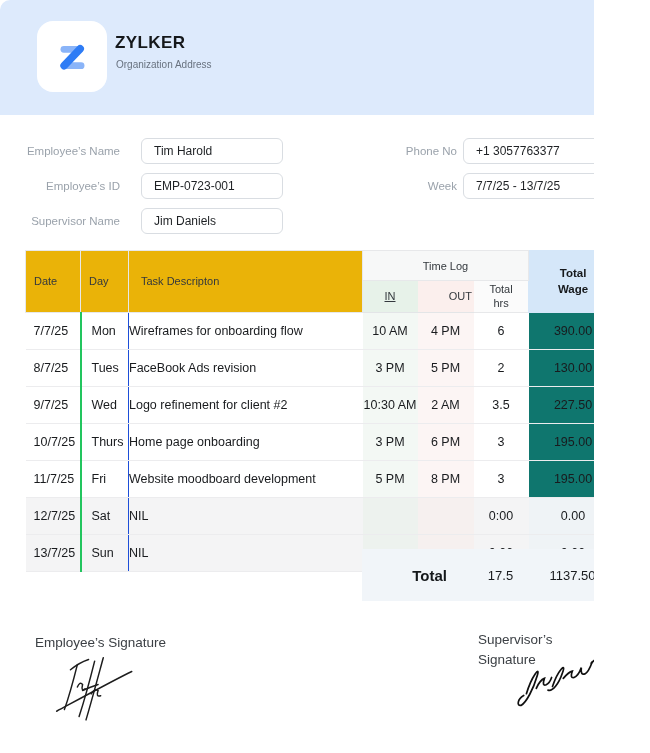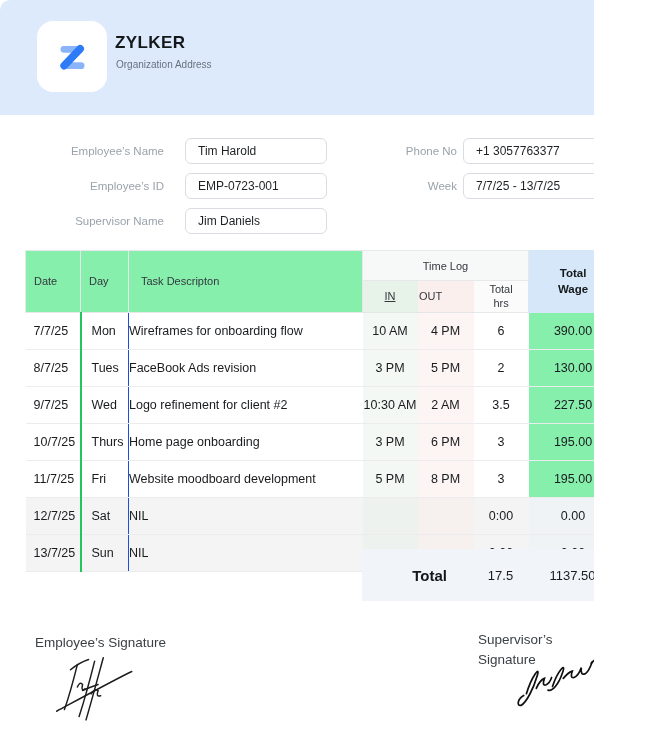--- a/index.html
+++ b/index.html
@@ -10,53 +10,53 @@
   
   .band{position:absolute;top:0;left:0;width:650px;height:115px;background:#ddeafc;border-radius:10px 10px 0 0;}
   .logo-tile{position:absolute;left:37px;top:21px;width:70px;height:71px;background:#fff;border-radius:16px;
     display:flex;align-items:center;justify-content:center;}
   .logo-tile svg{width:46px;height:46px;}
   .org-name{position:absolute;left:115px;top:33px;font-size:17px;font-weight:700;letter-spacing:.4px;color:#15181b;}
   .org-addr{position:absolute;left:116px;top:59px;font-size:10px;color:#68727f;}
   
   .form{position:absolute;top:138px;left:0;width:650px;}
   .fcol{position:absolute;top:0;}
-  .fcol.left{left:0;padding-left:44px;}
+  .fcol.left{left:0;}
   .fcol.right{left:372px;}
   .field{display:flex;align-items:center;height:26px;margin-bottom:9px;}
   .field label{font-size:11.5px;color:#9aa2ab;text-align:right;flex:none;}
   .fcol.left .field label{width:120px;}
   .fcol.right .field label{width:85px;}
   .field input{
     flex:none;height:24px;border:1px solid #d9dde2;border-radius:6px;background:#fff;
     padding:0 12px;font-size:12px;color:#1e2124;font-family:"Liberation Sans",sans-serif;outline:none;
   }
   .fcol.left .field input{width:116px;margin-left:21px;}
   .fcol.right .field input{width:127px;margin-left:6px;}
   
   table.ts{position:absolute;top:250px;left:25px;width:592px;border-collapse:collapse;table-layout:fixed;}
   .ts th{font-weight:400;font-size:11px;color:#33383d;border:1px solid #e7e8ea;vertical-align:middle;}
-  .ts th.h-date,.ts th.h-day,.ts th.h-task{text-align:left;background:#86efac;padding-left:8px;}
+  .ts th.h-date,.ts th.h-day,.ts th.h-task{text-align:left;background:#eab308;padding-left:8px;}
   .ts th.h-task{padding-left:12px;}
   .ts th.h-timelog{height:27px;background:#f7f8f8;text-align:center;}
   .ts th.h-in{height:26px;background:#e7f2e9;text-align:center;border-color:#e7f2e9;border-bottom:1px solid #e3e5e7;}
   .ts th.h-in span{text-decoration:underline;}
-  .ts th.h-out{background:#fbefed;text-align:left;border-color:#fbefed;border-bottom:1px solid #e3e5e7;}
+  .ts th.h-out{background:#fbefed;text-align:right;border-color:#fbefed;border-bottom:1px solid #e3e5e7;}
   .ts th.h-hrs{background:#fbfbfb;text-align:center;line-height:1.3;}
   .ts th.h-hrs span{display:inline-block;max-width:34px;}
   .ts th.h-wage{background:#d5e7f9;border-color:#d5e7f9;text-align:center;font-weight:700;font-size:11.5px;color:#16191c;line-height:1.4;}
   .ts th.h-wage span{display:inline-block;max-width:42px;}
   .ts td{height:34px;font-size:12.5px;color:#191b1e;border-bottom:1px solid #ececee;background:#fff;}
   .ts td.c-date{padding-left:8px;border-right:2px solid #22c55e;}
   .ts td.c-day{padding-left:10px;border-right:1px solid #1d4ed8;}
   .ts td.c-task{padding-left:0;}
   .ts td.c-in{background:#f3f8f4;text-align:center;}
   .ts td.c-out{background:#fcf5f4;text-align:center;}
   .ts td.c-hrs{text-align:center;}
-  .ts td.c-wage{background:#86efac;text-align:center;}
+  .ts td.c-wage{background:#0f766e;text-align:center;}
   .ts tr.off td{background:#f4f4f5;}
   .ts tr.off td.c-in{background:#edf2ee;}
   .ts tr.off td.c-out{background:#f6f0ef;}
   .ts tr.off td.c-wage{background:#eff3f6;}
   
   .total-row{position:absolute;top:549px;left:25px;width:592px;height:52px;}
   .total-block{position:absolute;right:0;top:0;width:255px;height:52px;background:#f1f5f9;display:flex;align-items:center;}
   .t-label{width:111px;box-sizing:border-box;text-align:right;padding-right:26px;font-size:15px;font-weight:700;color:#15181b;}
   .t-hrs{width:55px;text-align:center;font-size:13px;}
   .t-wage{width:89px;text-align:center;font-size:13px;}

